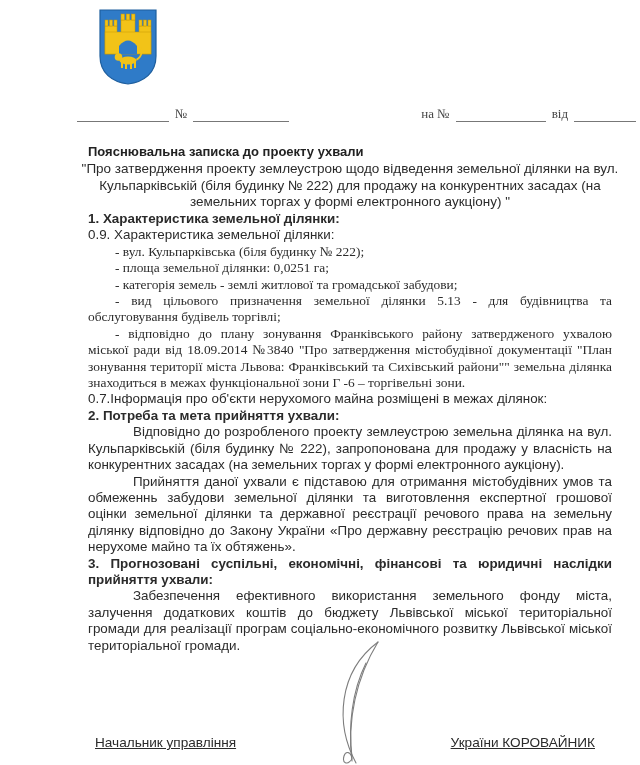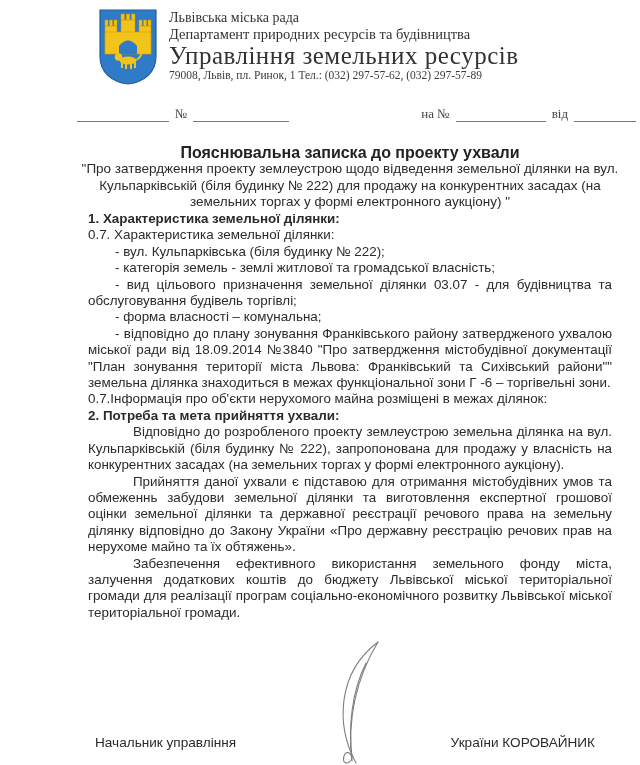--- a/index.html
+++ b/index.html
@@ -19,34 +19,34 @@
   
   .refline{
     position:absolute;top:106px;left:77px;right:4px;
     font-family:"Liberation Serif","DejaVu Serif",serif;font-size:13px;color:#444;
     display:flex;align-items:flex-end;white-space:nowrap;
   }
   .blank{display:inline-block;border-bottom:1px solid #777;height:14px;}
   .refline .lbl{margin:0 6px;}
   .spacer{flex:1;}
   
-  .doc-title{position:absolute;top:144px;left:88px;width:524px;text-align:center;
-    font-weight:bold;font-size:16px;color:#222;}
+  .doc-title{position:absolute;top:144px;left:88px;width:524px;
+    font-weight:bold;font-size:13px;color:#222;}
   .doc-subtitle{position:absolute;top:161px;left:78px;width:544px;text-align:center;
     font-size:13.5px;line-height:16.6px;color:#2b2b2b;}
   
   .body{position:absolute;top:211px;left:88px;width:524px;
     font-size:13.4px;line-height:16.4px;text-align:justify;}
   .body p{margin:0;padding:0;}
   .body .h{font-weight:bold;}
-  .body .li{text-indent:27px;}
+  .body .li{text-indent:27px;font-family:Liberation Serif, serif;}
   .body .pi{text-indent:45px;}
   
   .signrow{position:absolute;top:735px;left:95px;width:500px;
-    display:flex;justify-content:space-between;font-size:13.6px;color:#2b2b2b;}
+    display:flex;justify-content:space-between;font-size:13.6px;color:#2b2b2b;text-decoration:underline;}
   .signature-svg{position:absolute;left:318px;top:628px;width:100px;height:137px;}
 </style>
 </head>
 <body>
 
 <div class="page">
 
   <div class="letterhead">
     <svg class="emblem" viewBox="0 0 60 78">
       <path d="M2,2 H58 V48 C58,65 46,74 30,76 C14,74 2,65 2,48 Z" fill="#2f7bc8" stroke="#1f5f9e" stroke-width="1.2"></path>
@@ -75,54 +75,49 @@
       <g fill="#f2c318">
         <ellipse cx="30" cy="52.5" rx="8.5" ry="4"></ellipse>
         <circle cx="20.5" cy="49" r="3.8"></circle>
         <rect x="23" y="54" width="2" height="6"></rect>
         <rect x="27" y="55" width="2" height="6"></rect>
         <rect x="32" y="55" width="2" height="6"></rect>
         <rect x="36" y="54" width="2" height="6"></rect>
         <path d="M38,51 C43,48 44,43 41,40 L42.8,39.2 C46,43 44.5,49.5 39,52.5 Z"></path>
       </g>
     </svg>
-    <div class="lh-text">
-      <div class="lh1">Львівська міська рада</div>
-      <div class="lh2">Департамент природних ресурсів та будівництва</div>
-      <div class="lh3">Управління земельних ресурсів</div>
-      <div class="lh4">79008, Львів, пл. Ринок, 1 Тел.: (032) 297-57-62, (032) 297-57-89</div>
-    </div>
   </div>
 
   <div class="refline">
     <span class="blank" style="width:92px"></span>
     <span class="lbl">№</span>
     <span class="blank" style="width:96px"></span>
     <span class="spacer"></span>
     <span class="lbl">на №</span>
     <span class="blank" style="width:90px"></span>
     <span class="lbl">від</span>
     <span class="blank" style="width:62px"></span>
   </div>
 
   <div class="doc-title">Пояснювальна записка до проекту ухвали</div>
   <div class="doc-subtitle">"Про затвердження проекту землеустрою щодо відведення земельної ділянки на вул. Кульпарківській (біля будинку № 222) для продажу на конкурентних засадах (на земельних торгах у формі електронного аукціону) "</div>
 
   <div class="body">
     <p class="h">1. Характеристика земельної ділянки:</p>
-    <p class="pl">0.7. Характеристика земельної ділянки:</p>
+    <p class="pl">0.9. Характеристика земельної ділянки:</p>
     <p class="li">- вул. Кульпарківська (біля будинку № 222);</p>
-    <p class="li">- категорія земель - землі житлової та громадської власність;</p>
-    <p class="li">- вид цільового призначення земельної ділянки 03.07 - для будівництва та обслуговування будівель торгівлі;</p>
-    <p class="li">- форма власності – комунальна;</p>
+    <p class="li">- площа земельної ділянки: 0,0251 га;</p>
+    <p class="li">- категорія земель - землі житлової та громадської забудови;</p>
+    <p class="li">- вид цільового призначення земельної ділянки 5.13 - для будівництва та обслуговування будівель торгівлі;</p>
     <p class="li">- відповідно до плану зонування Франківського району затвердженого ухвалою міської ради від 18.09.2014 №3840 "Про затвердження містобудівної документації "План зонування території міста Львова: Франківський та Сихівський райони"" земельна ділянка знаходиться в межах функціональної зони Г -6 – торгівельні зони.</p>
     <p class="pl">0.7.Інформація про об'єкти нерухомого майна розміщені в межах ділянок:</p>
     <p class="h">2. Потреба та мета прийняття ухвали:</p>
     <p class="pi">Відповідно до розробленого проекту землеустрою земельна ділянка на вул. Кульпарківській (біля будинку № 222), запропонована для продажу у власність на конкурентних засадах (на земельних торгах у формі електронного аукціону).</p>
     <p class="pi">Прийняття даної ухвали є підставою для отримання містобудівних умов та обмеженнь забудови земельної ділянки та виготовлення експертної грошової оцінки земельної ділянки та державної реєстрації речового права на земельну ділянку відповідно до Закону України «Про державну реєстрацію речових прав на нерухоме майно та їх обтяжень».</p>
+    <p class="h">3. Прогнозовані суспільні, економічні, фінансові та юридичні наслідки прийняття ухвали:</p>
     <p class="pi">Забезпечення ефективного використання земельного фонду міста, залучення додаткових коштів до бюджету Львівської міської територіальної громади для реалізації програм соціально-економічного розвитку Львівської міської територіальної громади.</p>
   </div>
 
   <div class="signrow">
     <span>Начальник управління</span>
     <span>України КОРОВАЙНИК</span>
   </div>
 
   <svg class="signature-svg" viewBox="0 0 100 137">
     <g fill="none" stroke="#7d7d7d" stroke-width="1.1" stroke-linecap="round">

